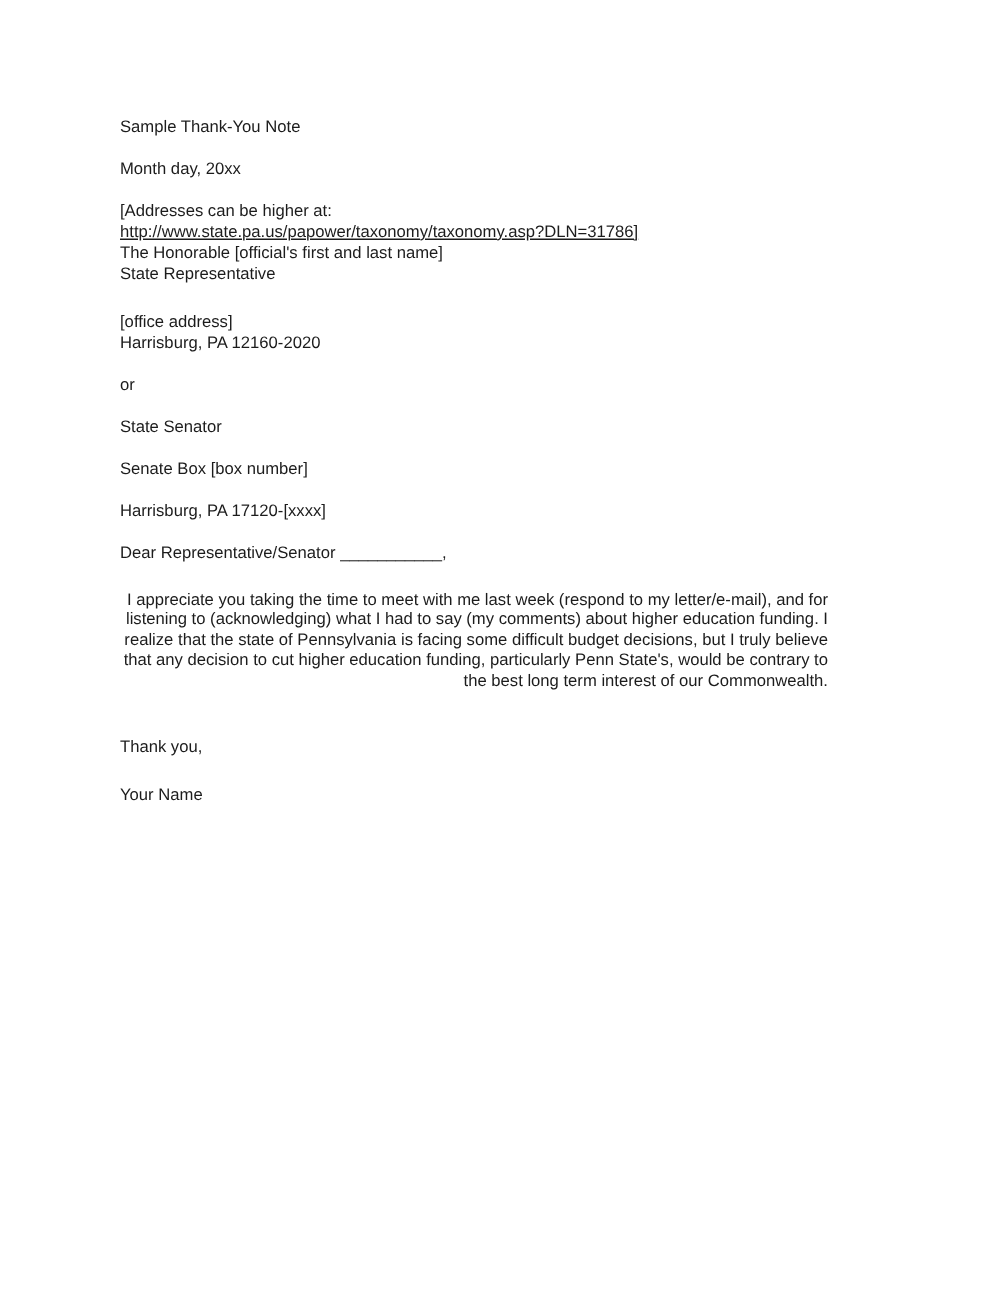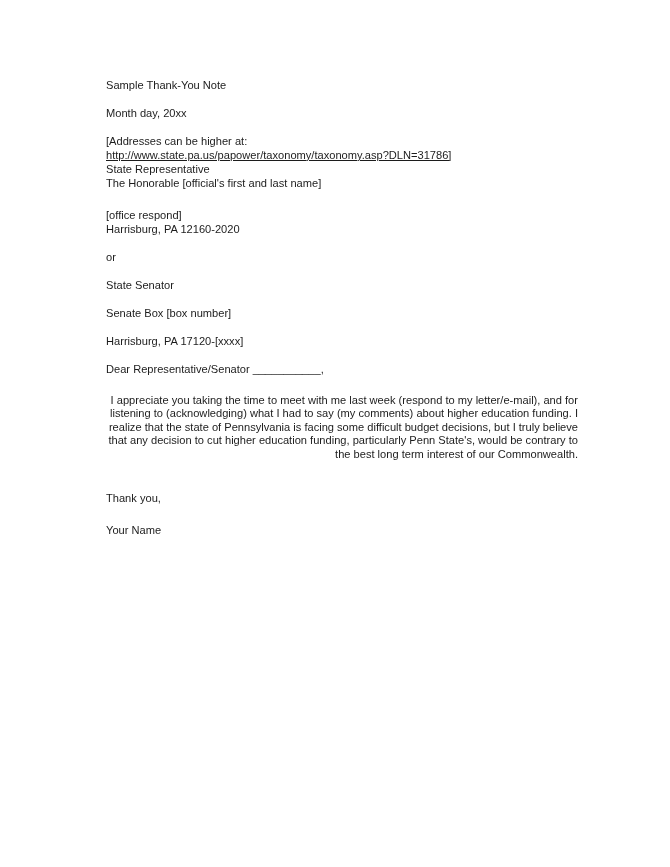--- a/index.html
+++ b/index.html
@@ -17,21 +17,21 @@
 
   .page {
     position: relative;
     width: 670px;
     height: 867px;
     background: #ffffff;
   }
 
   .letter {
     position: absolute;
-    left: 106px;
+    left: 80px;
     top: 78px;
     width: 472px;
   }
 
   
   .block {
     font-size: 11.1px;
     line-height: 14px;
     color: #1c1c1c;
     -webkit-font-smoothing: antialiased;
@@ -86,28 +86,28 @@
 
     <div class="block">
       <div class="line">Month day, 20xx</div>
     </div>
 
     <div class="spacer-14"></div>
 
     <div class="block">
       <div class="line">[Addresses can be higher at:</div>
       <div class="url-line"><span class="url-underline">http://www.state.pa.us/papower/taxonomy/taxonomy.asp?DLN=31786]</span></div>
+      <div class="line">The Honorable [official's first and last name]</div>
       <div class="line">State Representative</div>
-      <div class="line">The Honorable [official's first and last name]</div>
     </div>
 
     <div class="spacer-18"></div>
 
     <div class="block">
-      <div class="line">[office respond]</div>
+      <div class="line">[office address]</div>
       <div class="line">Harrisburg, PA 12160-2020</div>
     </div>
 
     <div class="spacer-14"></div>
 
     <div class="block">
       <div class="line">or</div>
     </div>
 
     <div class="spacer-14"></div>

